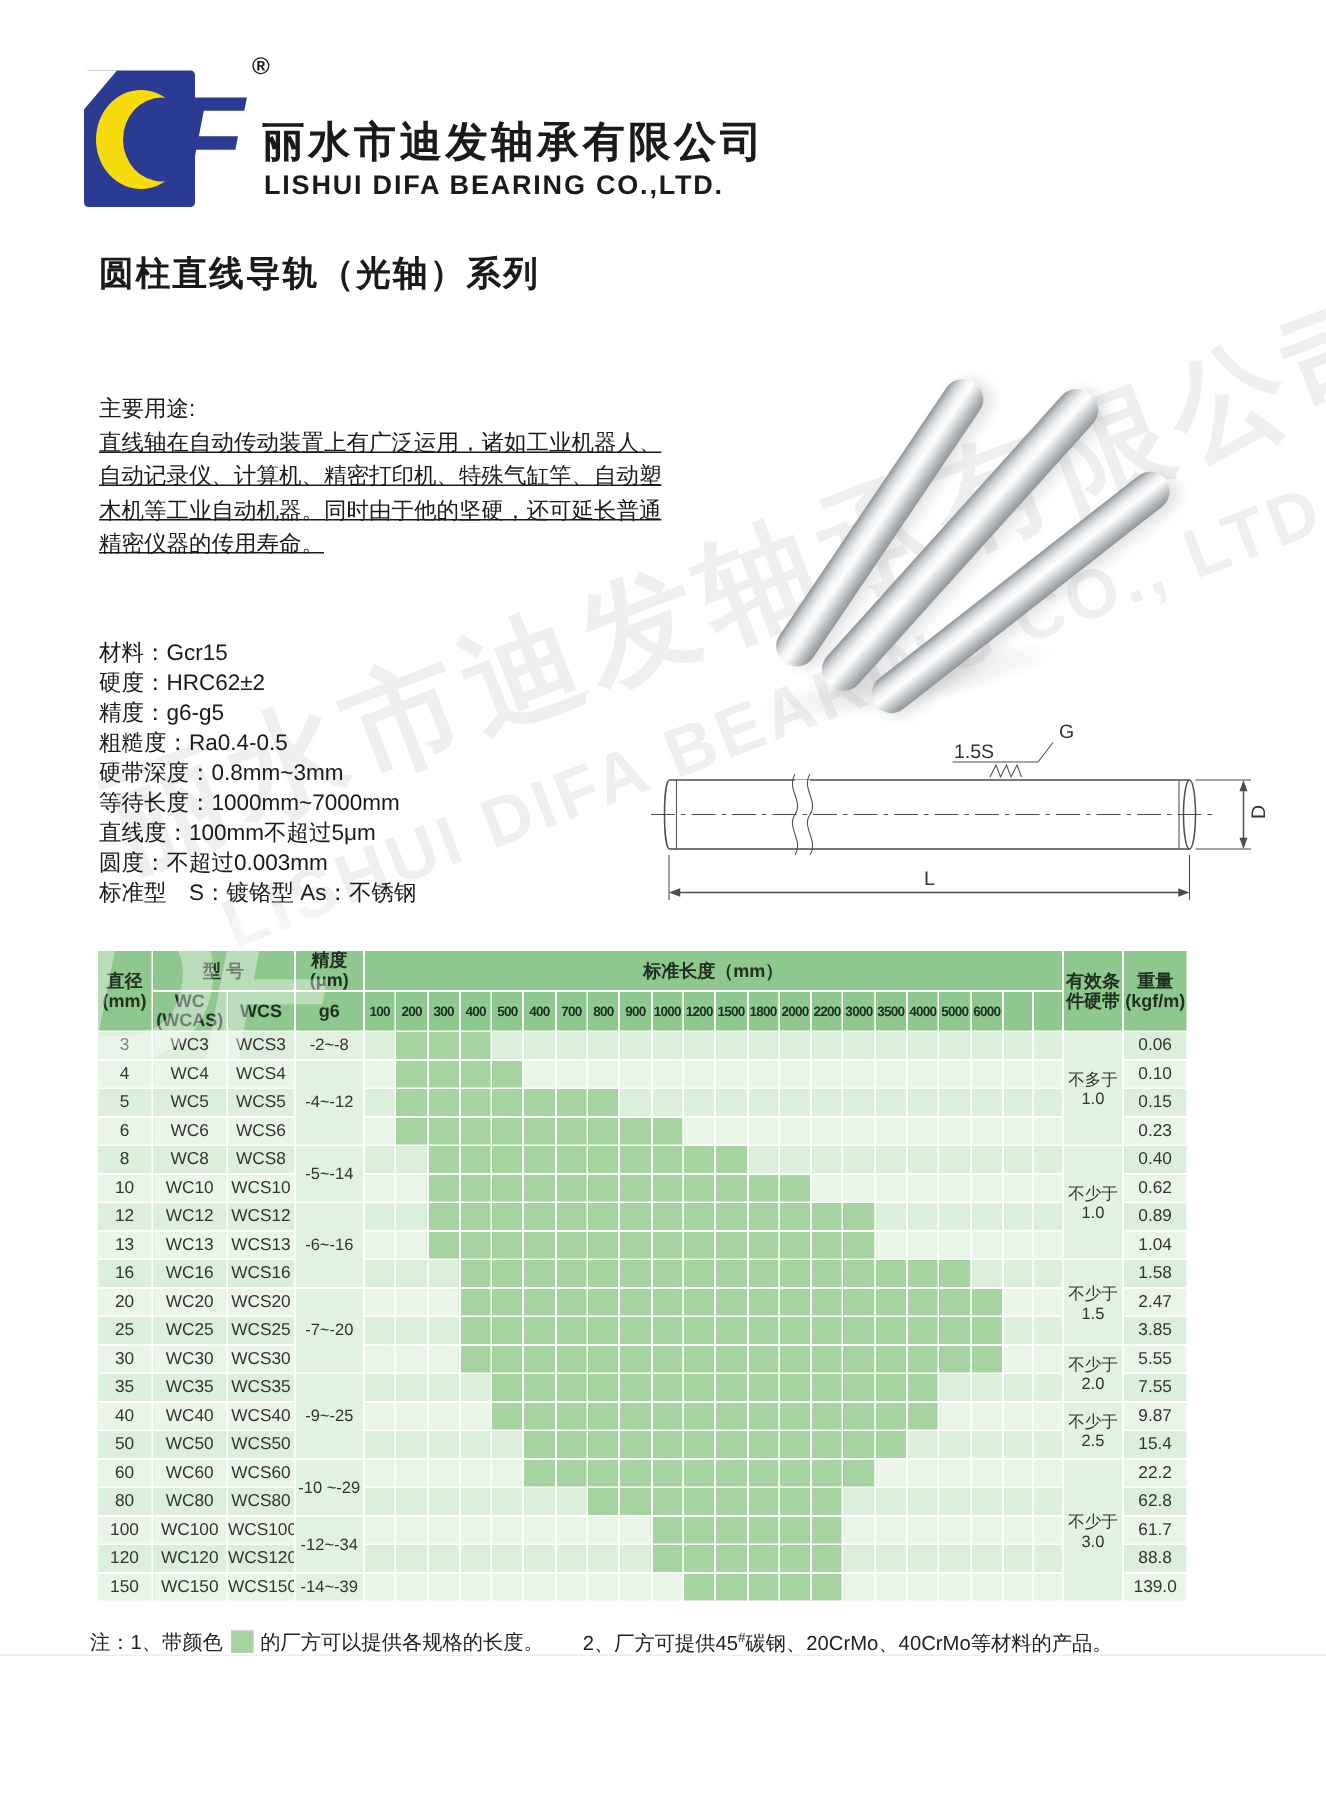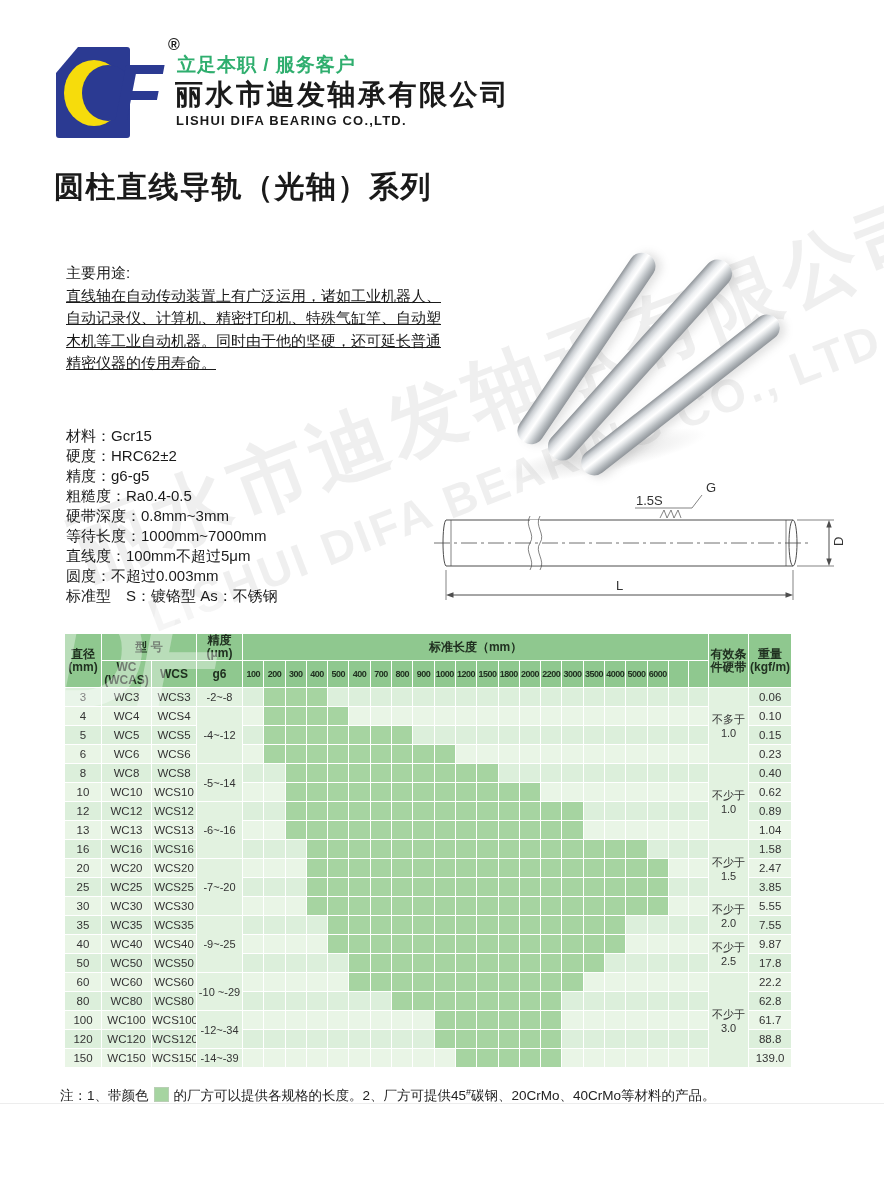--- a/index.html
+++ b/index.html
@@ -17,23 +17,23 @@
   
   .logo{position:absolute;left:56px;top:42px;width:130px;height:98px;z-index:1;}
   .logo-box{position:absolute;left:0;top:5px;width:74px;height:91px;background:var(--logo-blue);border-radius:3px;overflow:hidden;}
   .logo-moon{position:absolute;left:8px;top:13px;width:60px;height:66px;background:var(--logo-yellow);border-radius:50%;}
   .logo-moon-cut{position:absolute;left:26px;top:18px;width:52px;height:56px;background:var(--logo-blue);border-radius:50%;}
   .logo-notch{position:absolute;left:0;top:5px;width:0;height:0;border-left:22px solid #fff;border-bottom:26px solid transparent;}
   .logo-f{position:absolute;left:58px;top:8px;font-size:80px;line-height:86px;font-weight:900;font-style:italic;color:var(--logo-blue);}
   .reg{position:absolute;left:168px;top:36px;font-size:16px;font-weight:bold;z-index:1;}
   .slogan{position:absolute;left:177px;top:52px;font-size:19px;font-weight:bold;color:var(--slogan-green);letter-spacing:1px;z-index:1;}
   .company-cn{position:absolute;left:175px;top:76px;font-size:28px;font-weight:bold;letter-spacing:2.5px;z-index:1;}
-  .company-en{position:absolute;left:176px;top:113px;font-size:13px;font-weight:bold;letter-spacing:1.2px;z-index:1;}
-
-  .title-cn{position:absolute;left:54px;top:167px;font-size:30px;font-weight:bold;letter-spacing:1.5px;z-index:1;}
+  .company-en{position:absolute;left:176px;top:113px;font-size:18px;font-weight:bold;letter-spacing:1.2px;z-index:1;}
+
+  .title-cn{position:absolute;left:66px;top:167px;font-size:23px;font-weight:bold;letter-spacing:1.5px;z-index:1;}
   .title-en{position:absolute;left:66px;top:197px;font-size:19px;color:#222;z-index:1;}
 
   .usage{position:absolute;left:66px;top:262px;width:424px;font-size:15px;line-height:22.5px;z-index:1;}
   .usage-body{white-space:pre-line;text-decoration:underline;}
   .specs{position:absolute;left:66px;top:426px;font-size:15px;line-height:20px;white-space:pre-line;z-index:1;}
 
   
   .rods{position:absolute;left:470px;top:238px;width:400px;height:250px;z-index:1;}
   .rod{position:absolute;border-radius:13px;
        background:linear-gradient(180deg,#8e9398 0%,#c9cdd1 15%,#eef0f2 32%,#ffffff 48%,#e2e5e7 62%,#b4b9bd 82%,#90959a 100%);
@@ -61,21 +61,21 @@
   .spec-table td{height:18px;font-size:11.5px;color:#333;}
   .spec-table tr.even td{background:var(--row-a);}
   .spec-table tr.odd td{background:var(--row-b);}
   .spec-table td.merged{background:var(--row-merge)!important;font-size:11px;margin-top:23px;}
   .spec-table td.len.on{background:var(--cell-on)!important;}
 
   
   .note{position:absolute;left:60px;top:1086px;font-size:13.5px;z-index:1;color:#222;}
   .note .swatch{display:inline-block;width:13px;height:13px;background:var(--cell-on);
         border:1px solid #b9cfb5;vertical-align:-2px;margin:0 5px;}
-  .note .part2{}
+  .note .part2{margin-left:26px;}
   .note sup{font-size:9px;}
   .scanline{position:absolute;left:0;top:1103px;width:884px;height:1px;background:#ededed;}
 </style>
 </head>
 <body>
 
 <div class="page">
 
   <div class="watermark">
     <div class="wm-cn">丽水市迪发轴承有限公司</div>
@@ -84,21 +84,20 @@
 
   <div class="logo">
     <div class="logo-box">
       <div class="logo-moon"></div>
       <div class="logo-moon-cut"></div>
     </div>
     <div class="logo-notch"></div>
     <div class="logo-f">F</div>
   </div>
   <div class="reg">®</div>
-  <div class="slogan">立足本职 / 服务客户</div>
   <div class="company-cn">丽水市迪发轴承有限公司</div>
   <div class="company-en">LISHUI DIFA BEARING CO.,LTD.</div>
 
   <div class="title-cn">圆柱直线导轨（光轴）系列</div>
 
   <div class="usage">
     <div>主要用途:</div>
     <div class="usage-body">直线轴在自动传动装置上有广泛运用，诸如工业机器人、
 自动记录仪、计算机、精密打印机、特殊气缸竿、自动塑
 木机等工业自动机器。同时由于他的坚硬，还可延长普通
@@ -648,21 +647,21 @@
           <td class="len on"></td>
           <td class="len on"></td>
           <td class="len on"></td>
           <td class="len on"></td>
           <td class="len on"></td>
           <td class="len"></td>
           <td class="len"></td>
           <td class="len"></td>
           <td class="len"></td>
           <td class="len"></td>
-          <td class="c">17.8</td>
+          <td class="c">15.4</td>
         </tr>
         <tr class="odd">
           <td class="c">60</td>
           <td class="c">WC60</td>
           <td class="c">WCS60</td>
           <td class="c merged" rowspan="2">-10 ~-29</td>
           <td class="len"></td>
           <td class="len"></td>
           <td class="len"></td>
           <td class="len"></td>

